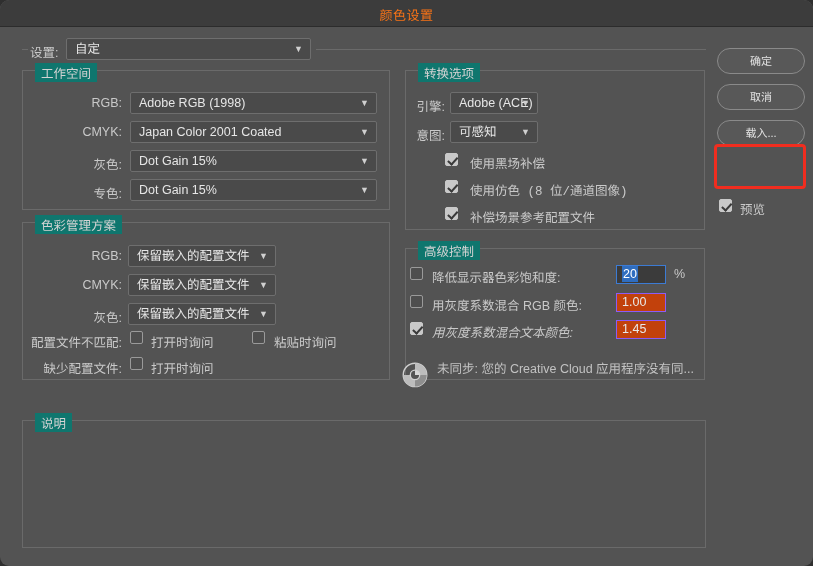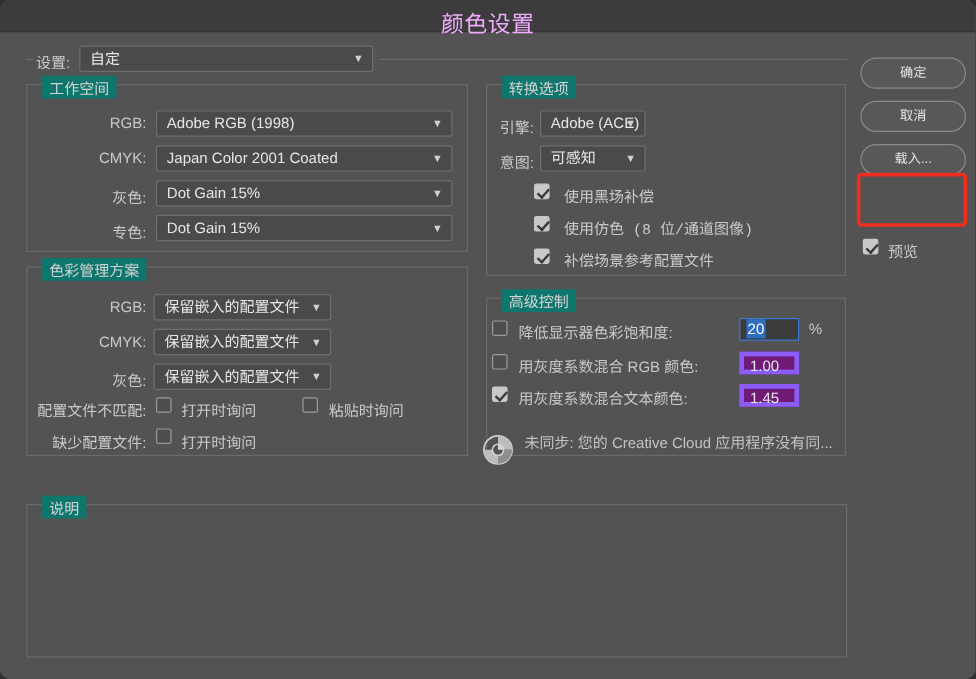--- a/index.html
+++ b/index.html
@@ -37,22 +37,22 @@
     border-top-left-radius: 9px;
     border-top-right-radius: 9px;
     border-bottom: 1px solid #2c2c2c;
     box-sizing: border-box;
   }
   #titlebar .title {
     position: absolute;
     left: 0; right: 0;
     top: 5px;
     text-align: center;
-    font-size: 19px;
-    color: #f0abfc;
+    font-size: 13px;
+    color: #f97316;
     letter-spacing: 0.5px;
   }
 
   
   .lbl {
     color: #c9c9c9;
     font-size: 12.5px;
     white-space: nowrap;
   }
   .lbl-right {
@@ -130,22 +130,22 @@
     height: 7.5px;
     border: solid #3a3a3a;
     border-width: 0 2px 2px 0;
     transform: rotate(42deg);
   }
 
   
   .numfield {
     position: absolute;
     height: 19px;
-    background: #701a75;
-    border: 4px solid #8b5cf6;
+    background: #c2410c;
+    border: 1px solid #8b5cf6;
     box-sizing: border-box;
     color: #e8e8e8;
     font-size: 12.5px;
     line-height: 17px;
     padding-left: 5px;
     cursor: text;
   }
   .numfield.focused {
     border: 1px solid #3c7bd4;
     background: #3b3b3b;
@@ -315,21 +315,21 @@
   </div>
   <div class="pct" style="left:674px; top:267px;">%</div>
 
   <div class="cb off" style="left:410px; top:295px;"></div>
   <div class="lbl" style="position:absolute; left:432px; top:295px;">用灰度系数混合 RGB 颜色:</div>
   <div class="numfield" style="left:616px; top:293px; width:50px;">
     <span>1.00</span>
   </div>
 
   <div class="cb on" style="left:410px; top:322px;"></div>
-  <div class="lbl" style="position:absolute; left:432px; top:322px;">用灰度系数混合文本颜色:</div>
+  <div class="lbl" style="position:absolute; left:432px; top:322px;font-style:italic;">用灰度系数混合文本颜色:</div>
   <div class="numfield" style="left:616px; top:320px; width:50px;">
     <span>1.45</span>
   </div>
 
   <svg id="syncicon" style="left:400px; top:358px;" viewBox="0 0 32 32">
     <circle cx="16" cy="18" r="12.5" fill="none" stroke="#d0d0d0" stroke-width="1.6"></circle>
     <path d="M16 18 L16 5.5 A12.5 12.5 0 0 1 28.5 18 Z" fill="#bdbdbd"></path>
     <path d="M16 18 L28.5 18 A12.5 12.5 0 0 1 16 30.5 Z" fill="#8f8f8f"></path>
     <path d="M16 18 L16 30.5 A12.5 12.5 0 0 1 3.5 18 Z" fill="#bdbdbd"></path>
     <circle cx="16" cy="18" r="5" fill="#535353" stroke="#d0d0d0" stroke-width="1.4"></circle>

